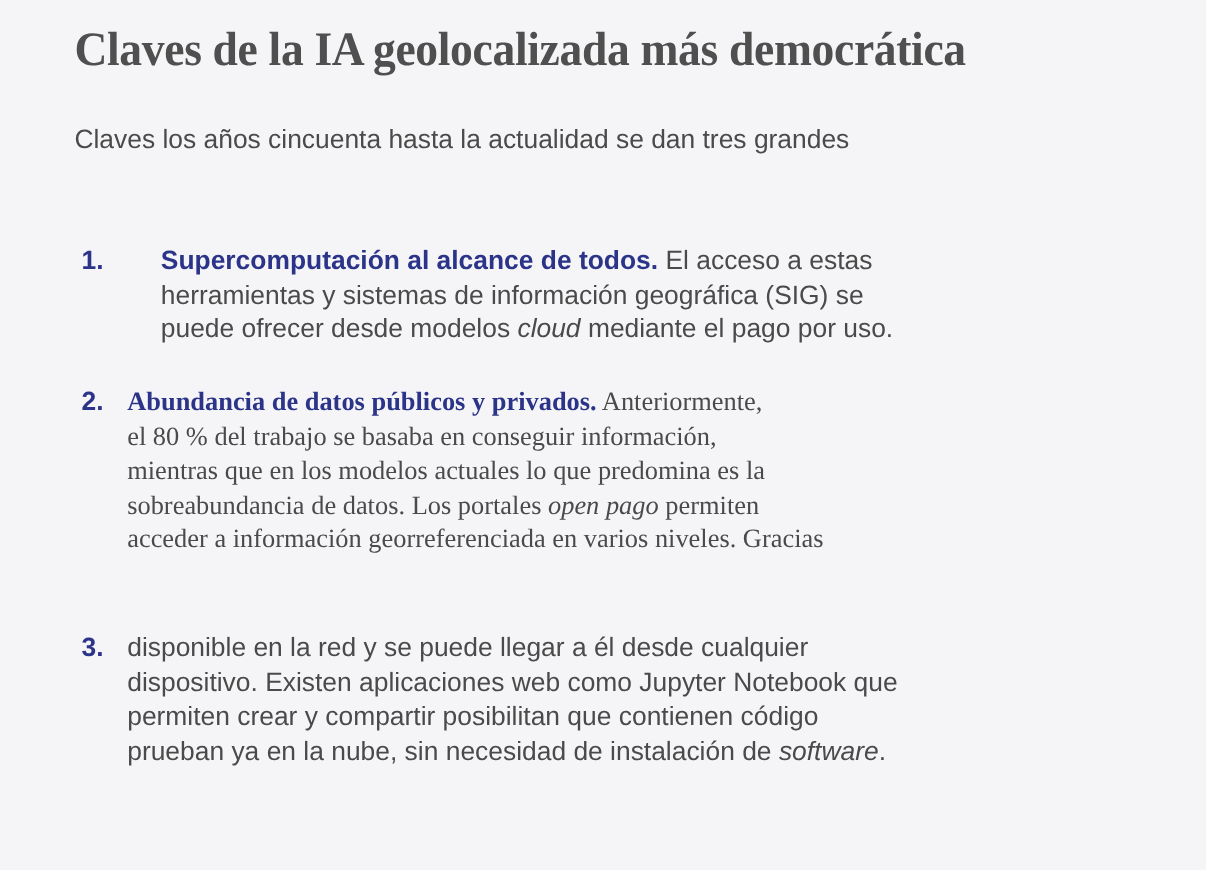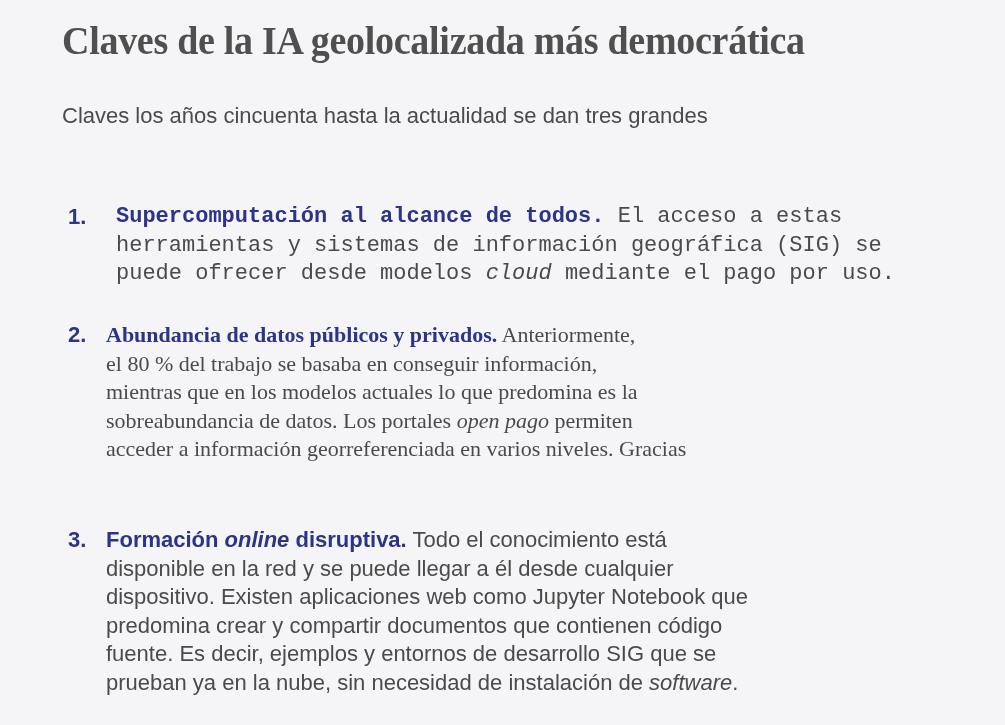--- a/index.html
+++ b/index.html
@@ -68,21 +68,21 @@
 <body>
 
 <h1 class="title">Claves de la IA geolocalizada más democrática</h1>
 
 <p class="intro">
   <span class="line">Claves los años cincuenta hasta la actualidad se dan tres grandes</span>
 </p>
 
 <div class="item" style="top:203px;">
   <span class="num" style="left:68px;">1.</span>
-  <p class="body-text" style="left:116px;font-family:Liberation Mono, monospace;">
+  <p class="body-text" style="left:134px;">
     <span class="line">
       <span class="lead">Supercomputación al alcance de todos.</span><span> El acceso a estas</span>
     </span>
     <span class="line">herramientas y sistemas de información geográfica (SIG) se</span>
     <span class="line"><span>puede ofrecer desde modelos </span><em>cloud</em><span> mediante el pago por uso.</span></span>
   </p>
 </div>
 
 <div class="item" style="top:321px;">
   <span class="num" style="left:68px;">2.</span>
@@ -93,22 +93,18 @@
     <span class="line">el 80 % del trabajo se basaba en conseguir información,</span>
     <span class="line">mientras que en los modelos actuales lo que predomina es la</span>
     <span class="line"><span>sobreabundancia de datos. Los portales </span><em>open pago</em><span> permiten</span></span>
     <span class="line">acceder a información georreferenciada en varios niveles. Gracias</span>
   </p>
 </div>
 
 <div class="item" style="top:526px;">
   <span class="num" style="left:68px;">3.</span>
   <p class="body-text" style="left:106px;">
-    <span class="line">
-      <span class="lead"><span>Formación </span><em>online</em><span> disruptiva.</span></span><span> Todo el conocimiento está</span>
-    </span>
     <span class="line">disponible en la red y se puede llegar a él desde cualquier</span>
     <span class="line">dispositivo. Existen aplicaciones web como Jupyter Notebook que</span>
-    <span class="line">predomina crear y compartir documentos que contienen código</span>
-    <span class="line">fuente. Es decir, ejemplos y entornos de desarrollo SIG que se</span>
+    <span class="line">permiten crear y compartir posibilitan que contienen código</span>
     <span class="line"><span>prueban ya en la nube, sin necesidad de instalación de </span><em>software</em><span>.</span></span>
   </p>
 </div>
 
 </body></html>

